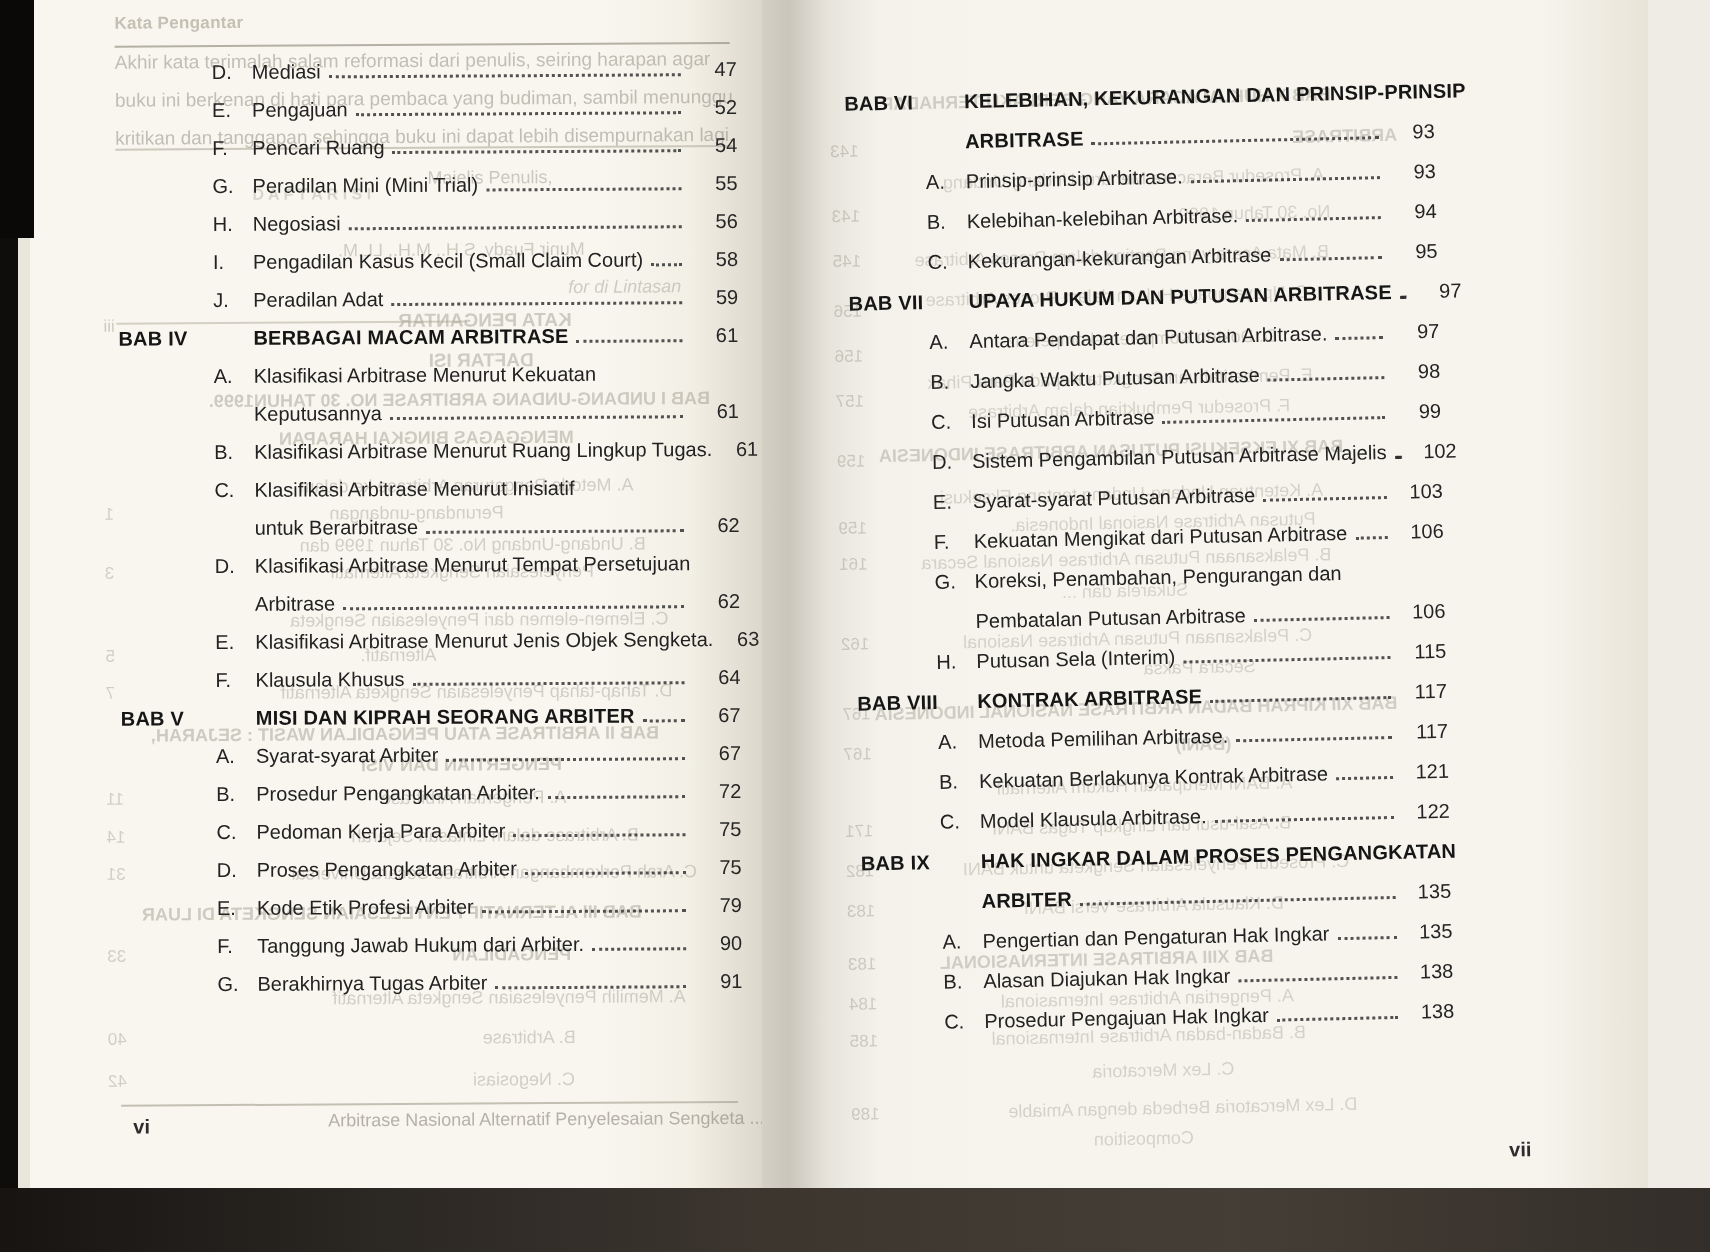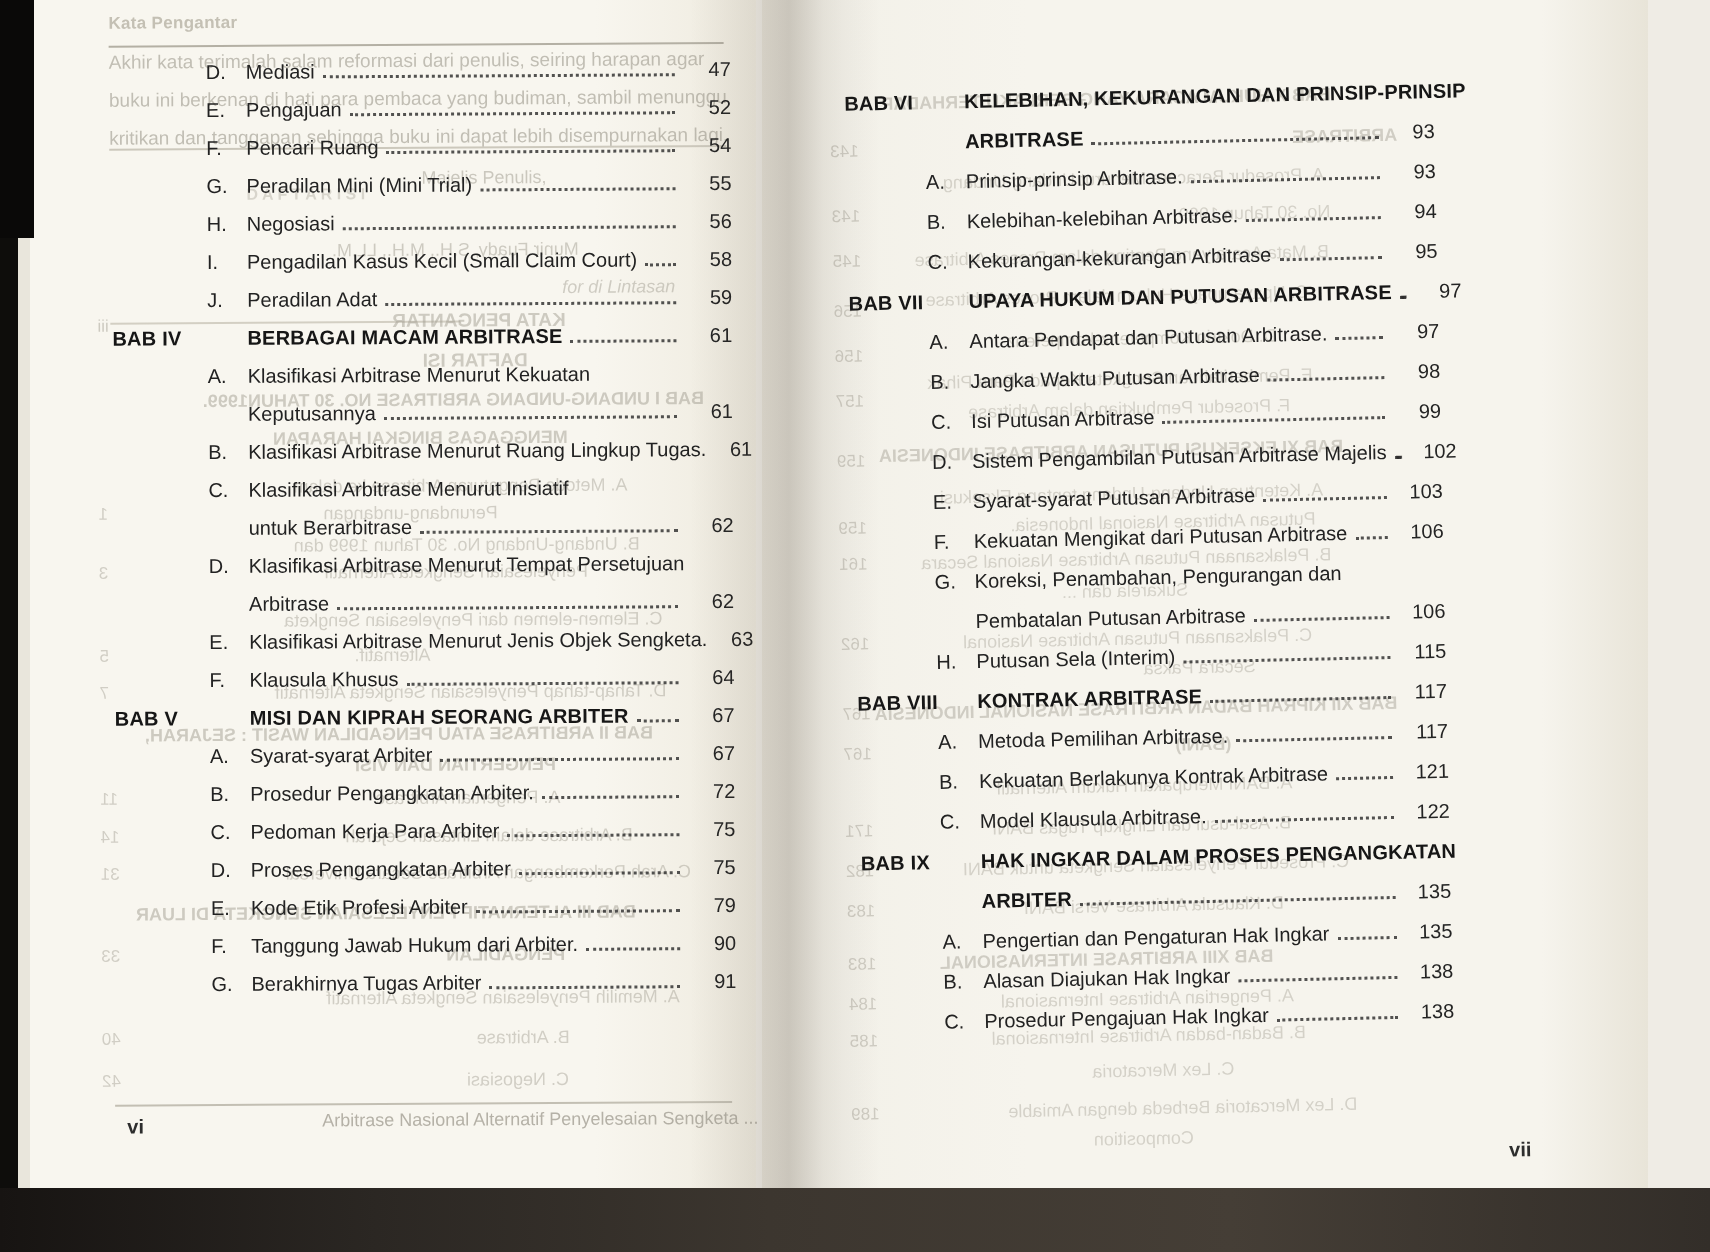--- a/index.html
+++ b/index.html
@@ -10,21 +10,21 @@
   }
   
   .edge-left-strip{position:absolute;left:0;top:0;width:18px;height:1252px;background:#0e0d0b;}
   .edge-left-sliver{position:absolute;left:18px;top:0;width:12px;height:1190px;background:#e9e6dc;}
   .corner-black{position:absolute;left:0;top:0;width:34px;height:238px;background:#0a0908;}
   .edge-right{position:absolute;left:1648px;top:0;width:62px;height:1190px;
     background:linear-gradient(90deg,#ded9cb 0px,#cbc6b8 10px,#b2ae a3 18px,#b2aea3 22px,#9d9991 36px,#95918b 100%);}
   .bottom-band{position:absolute;left:0;top:1188px;width:1710px;height:64px;
     background:linear-gradient(90deg,#171412 0%,#2b2723 22%,#3c362f 45%,#453e36 72%,#332e29 100%);}
   .page{position:absolute;top:0;height:1188px;}
-  .page-left{left:24px;width:732px;background:linear-gradient(90deg,#f8f6ef 0%,#f8f6ef 78%,#eeeade 100%);border-bottom:3px solid #8d887e;}
+  .page-left{left:30px;width:732px;background:linear-gradient(90deg,#f8f6ef 0%,#f8f6ef 78%,#eeeade 100%);border-bottom:3px solid #8d887e;}
   .page-right{left:762px;width:886px;background:linear-gradient(90deg,#e7e3d8 0%,#f3f1e9 9%,#f6f4ed 30%,#f6f4ed 88%,#e8e4d8 100%);border-bottom:3px solid #8d887e;}
   .gutter{position:absolute;left:690px;top:0;width:190px;height:1188px;pointer-events:none;
     background:linear-gradient(90deg,rgba(80,70,60,0) 0%,rgba(80,70,60,.10) 35%,rgba(70,60,50,.20) 52%,rgba(80,70,60,.08) 70%,rgba(80,70,60,0) 100%);}
   .tilt{position:absolute;left:0;top:0;width:100%;height:100%;}
   .tilt-left{transform:rotate(-0.35deg);transform-origin:50% 50%;}
   .tilt-right{transform:rotate(-1.25deg);transform-origin:45% 50%;}
 
   
   .toc-line{position:absolute;display:flex;align-items:baseline;font-size:20px;color:#222;white-space:nowrap;line-height:26px;}
   .toc-line.chapter{font-weight:700;color:#161616;letter-spacing:.2px;}

